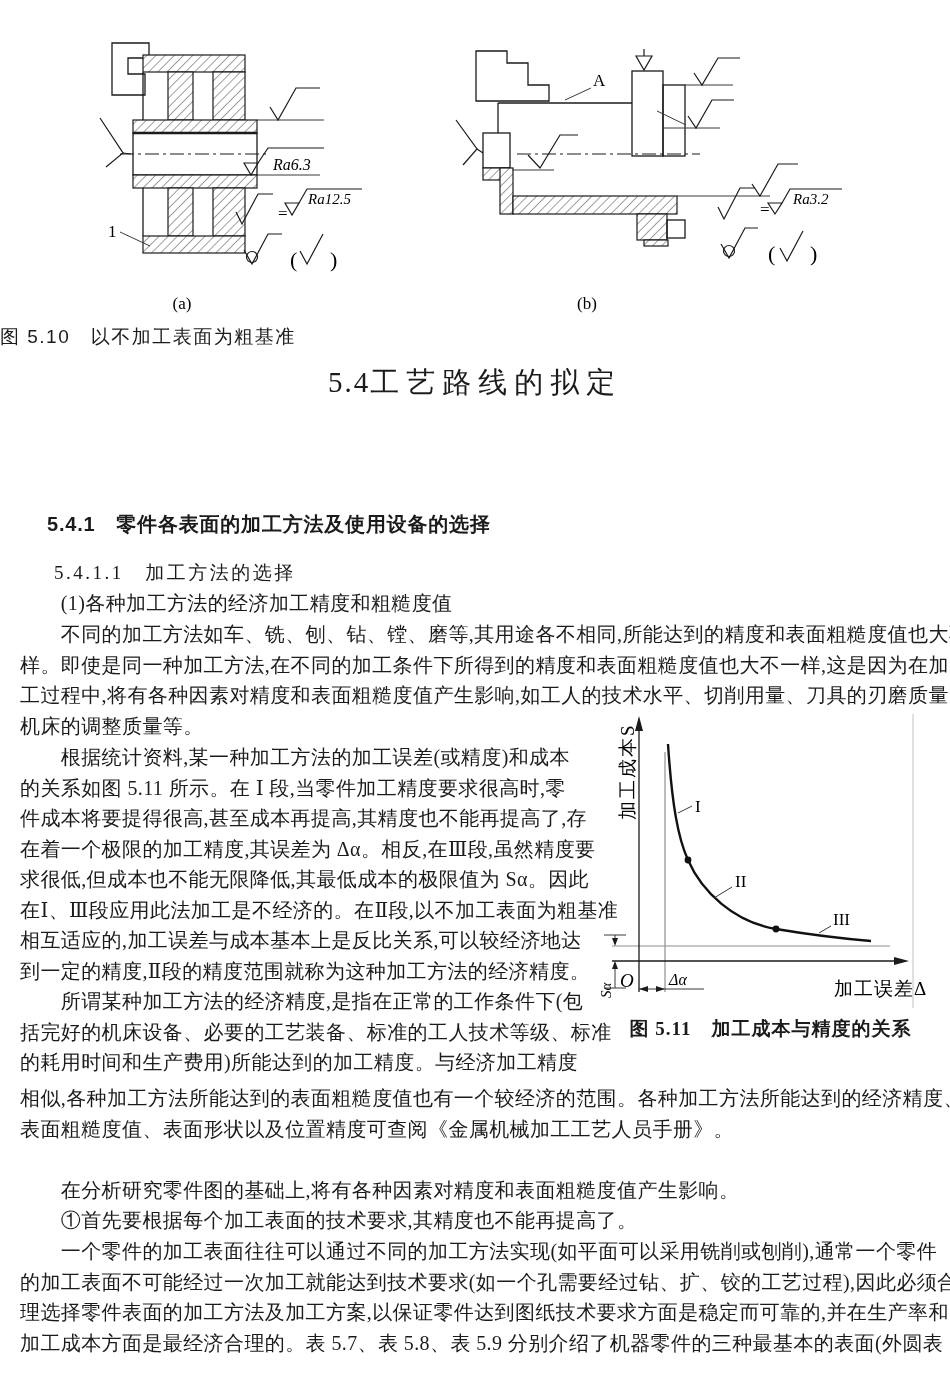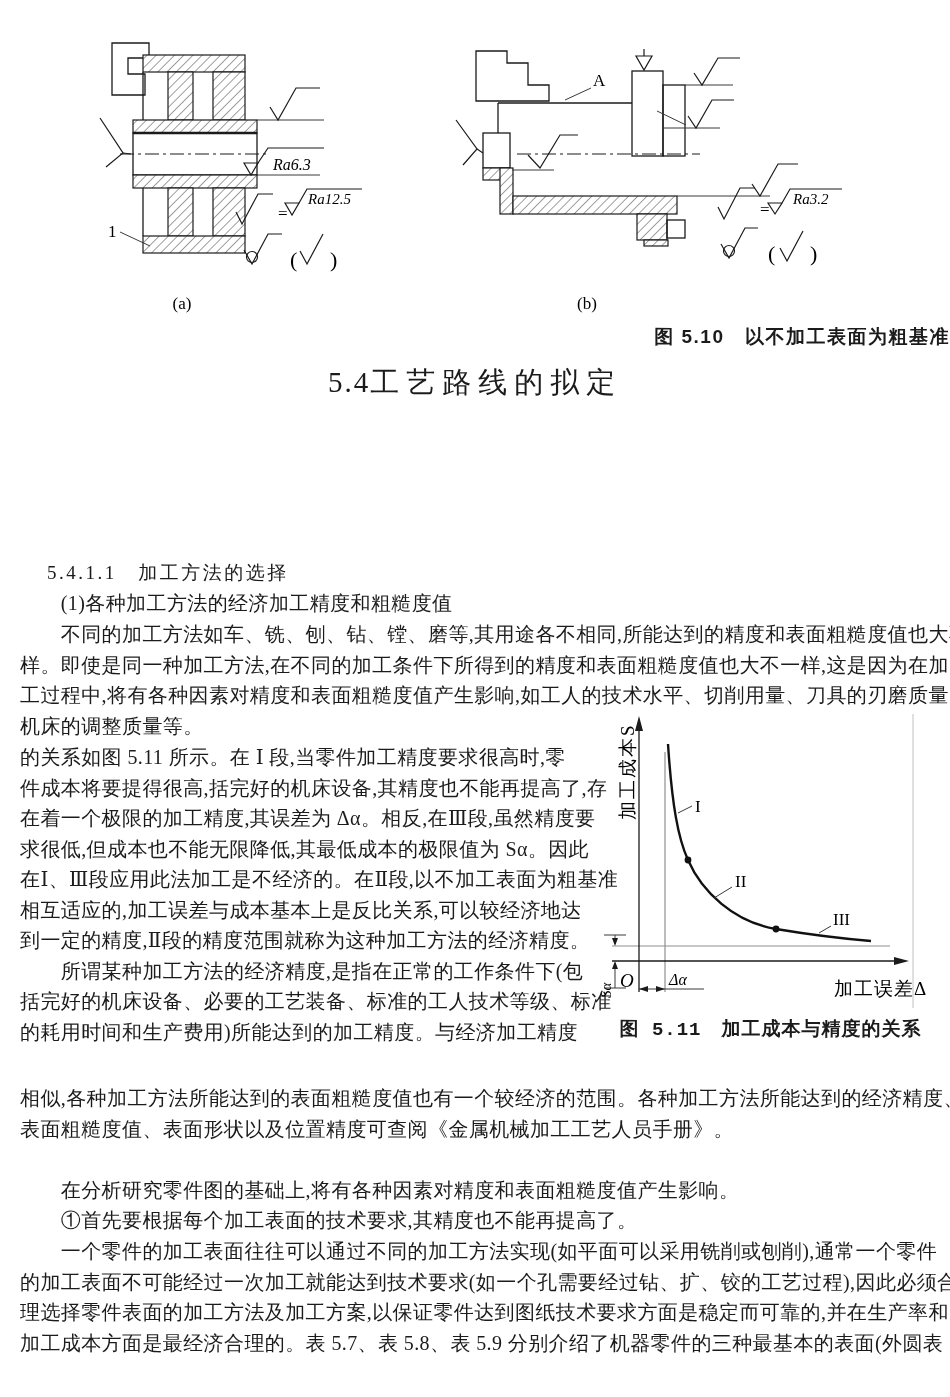--- a/index.html
+++ b/index.html
@@ -11,41 +11,41 @@
   .tline{
     position:absolute;left:20px;white-space:nowrap;
     font-size:20px;letter-spacing:0.4px;line-height:24px;
   }
   .group{position:absolute;left:20px;}
   .group .ln{
     height:30.5px;line-height:30.5px;white-space:nowrap;
     font-size:20px;letter-spacing:0.4px;
   }
   .cap-bold{
-    position:absolute;left:0;width:950px;text-align:right;
+    position:absolute;left:0;width:950px;text-align:left;
     font-family:"Liberation Sans","DejaVu Sans",sans-serif;
-    font-weight:700;font-size:19px;letter-spacing:1.5px;
+    font-weight:400;font-size:19px;letter-spacing:1.5px;
   }
   .h54{
     position:absolute;top:363px;left:0;width:950px;text-align:center;
     font-size:29px;letter-spacing:7px;
   }
   .h54 .num{letter-spacing:2px;text-align:right;}
   .h541{
     position:absolute;top:511px;left:47px;
     font-family:"Liberation Sans","DejaVu Sans",sans-serif;
     font-weight:700;font-size:20px;letter-spacing:0.8px;white-space:nowrap;
   }
   .h5411{
-    position:absolute;top:560px;left:47px;
+    position:absolute;top:560px;left:54px;
     font-size:19px;letter-spacing:2.5px;white-space:nowrap;
   }
   .chart-caption{
     position:absolute;top:1016px;left:596px;width:349px;text-align:center;
-    font-family:Liberation Mono, monospace;
+    font-family:Liberation Serif, serif;
     font-weight:700;font-size:19px;letter-spacing:1px;
   }
   svg{position:absolute;overflow:visible;}
   svg text{font-family:"Liberation Serif","DejaVu Serif",serif;}
   .drw{stroke:#1b1b1b;stroke-width:1.3;fill:none;}
   .drw-thick{stroke:#1b1b1b;stroke-width:2.6;fill:none;}
   .hatched{stroke:#1b1b1b;stroke-width:1.2;}
   .mark{stroke:#1b1b1b;stroke-width:1.2;fill:none;}
   .ext{stroke:#3a3a3a;stroke-width:1;fill:none;}
   .cline{stroke:#1b1b1b;stroke-width:1;fill:none;stroke-dasharray:14 4 3 4;}
@@ -189,37 +189,39 @@
     <text x="139" y="273" font-size="17" text-anchor="middle">(b)</text>
   </svg>
 
   <div class="cap-bold" style="top:324px">图 5.10　以不加工表面为粗基准</div>
 
   <div class="h54">
     <span class="num">5.4</span><span>工艺路线的拟定</span>
   </div>
 
 
+  <div class="h541">5.4.1　零件各表面的加工方法及使用设备的选择</div>
 
   <div class="h5411">5.4.1.1　加工方法的选择</div>
 
   <div class="tline" style="top:591px">　　(1)各种加工方法的经济加工精度和粗糙度值</div>
 
   <div class="group" style="top:619px">
 
   <div class="ln">　　不同的加工方法如车、铣、刨、钻、镗、磨等,其用途各不相同,所能达到的精度和表面粗糙度值也大不一</div>
       <div class="ln">样。即使是同一种加工方法,在不同的加工条件下所得到的精度和表面粗糙度值也大不一样,这是因为在加</div>
       <div class="ln">工过程中,将有各种因素对精度和表面粗糙度值产生影响,如工人的技术水平、切削用量、刀具的刃磨质量、</div>
       <div class="ln">机床的调整质量等。</div>
     </div>
 
   <div class="group" style="top:742px">
 
+  <div class="ln">　　根据统计资料,某一种加工方法的加工误差(或精度)和成本</div>
       <div class="ln">的关系如图 5.11 所示。在 Ⅰ 段,当零件加工精度要求很高时,零</div>
-      <div class="ln">件成本将要提得很高,括完好的机床设备,其精度也不能再提高了,存</div>
+      <div class="ln">件成本将要提得很高,甚至成本再提高,其精度也不能再提高了,存</div>
       <div class="ln">在着一个极限的加工精度,其误差为 Δα。相反,在Ⅲ段,虽然精度要</div>
       <div class="ln">求很低,但成本也不能无限降低,其最低成本的极限值为 Sα。因此</div>
       <div class="ln">在Ⅰ、Ⅲ段应用此法加工是不经济的。在Ⅱ段,以不加工表面为粗基准</div>
       <div class="ln">相互适应的,加工误差与成本基本上是反比关系,可以较经济地达</div>
       <div class="ln">到一定的精度,Ⅱ段的精度范围就称为这种加工方法的经济精度。</div>
       <div class="ln">　　所谓某种加工方法的经济精度,是指在正常的工作条件下(包</div>
       <div class="ln">括完好的机床设备、必要的工艺装备、标准的工人技术等级、标准</div>
       <div class="ln">的耗用时间和生产费用)所能达到的加工精度。与经济加工精度</div>
     </div>
 

